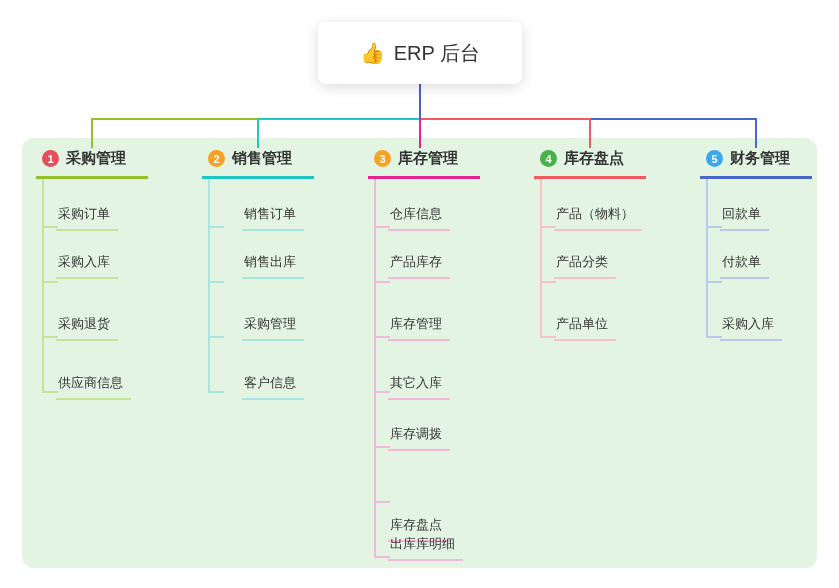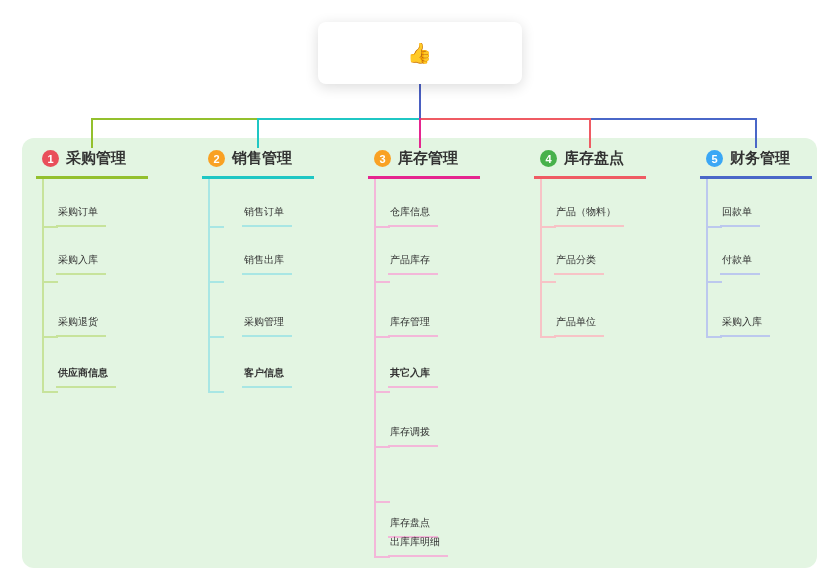--- a/index.html
+++ b/index.html
@@ -55,26 +55,26 @@
   .b4 .trunk{height:159px;background:#f7c3c6;}
   .b5 .trunk{height:159px;background:#bcc8ee;}
 
   .elbow{position:absolute;left:6px;width:16px;height:2px;}
   .b1 .elbow{background:#c7e39b;} .b2 .elbow{background:#a8e6e4;}
   .b3 .elbow{background:#f3b7d9;} .b4 .elbow{background:#f7c3c6;}
   .b5 .elbow{background:#bcc8ee;}
   .e0{top:79px;}.e1{top:134px;}.e2{top:189px;}.e3{top:244px;}
   .e4{top:299px;}.e5{top:354px;}.e6{top:409px;}
 
-  .item{position:absolute;left:20px;white-space:nowrap;font-size:10px;color:#333;
+  .item{position:absolute;left:20px;white-space:nowrap;font-size:13px;color:#333;
         padding:2px 8px 6px 2px;border-bottom:2px solid #ccc;cursor:pointer;}
   .b1 .item{border-color:#c7e39b;} .b2 .item{border-color:#a8e6e4;margin-left:20px;}
   .b3 .item{border-color:#f3b7d9;} .b4 .item{border-color:#f7c3c6;}
   .b5 .item{border-color:#bcc8ee;}
-  .i0{top:56px;}.i1{top:104px;}.i2{top:166px;text-align:right;}.i3{top:217px;font-weight:bold;}
+  .i0{top:56px;}.i1{top:104px;}.i2{top:166px;text-align:right;}.i3{top:225px;}
   .i4{top:276px;}.i5{top:331px;margin-top:36px;}.i6{top:386px;}
 </style>
 </head>
 <body>
 
 <div class="canvas">
 
   <div class="panel"></div>
 
   <div class="line root-vert"></div>
@@ -83,20 +83,21 @@
   <div class="line h-red"></div>
   <div class="line h-blue"></div>
   <div class="line d-green"></div>
   <div class="line d-teal"></div>
   <div class="line d-magenta"></div>
   <div class="line d-red"></div>
   <div class="line d-blue"></div>
 
   <div class="root-node">
     <span class="root-icon">👍</span>
+    <span>ERP 后台</span>
   </div>
 
   <div class="branch b1">
     <div class="cat-node">
       <span class="badge">1</span>
       <span>采购管理</span>
     </div>
     <div class="trunk"></div>
     <div class="elbow e0"></div>
     <div class="elbow e1"></div>

